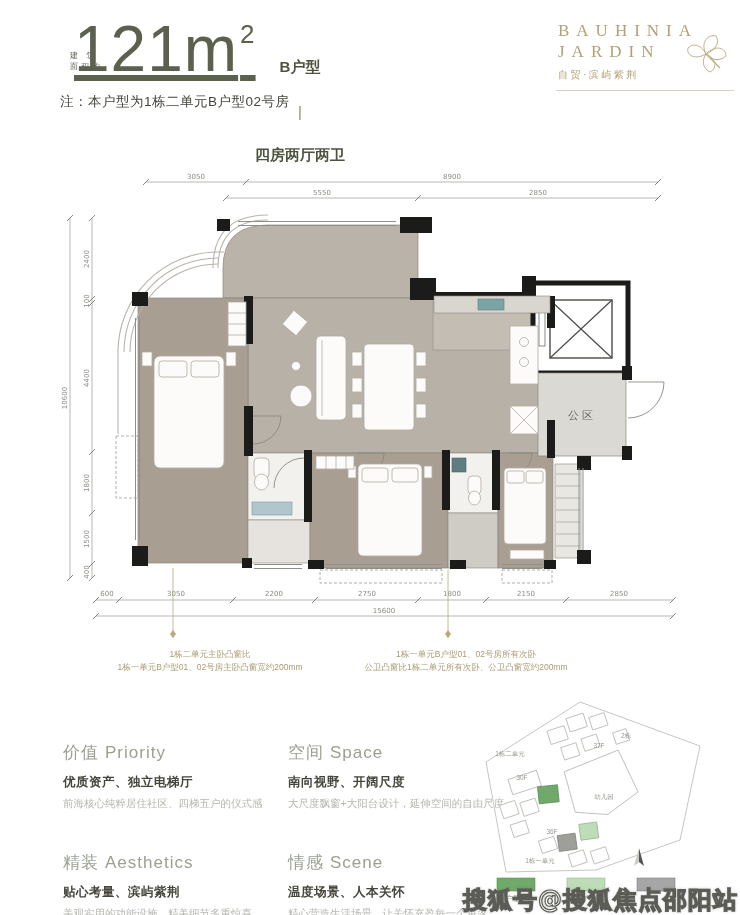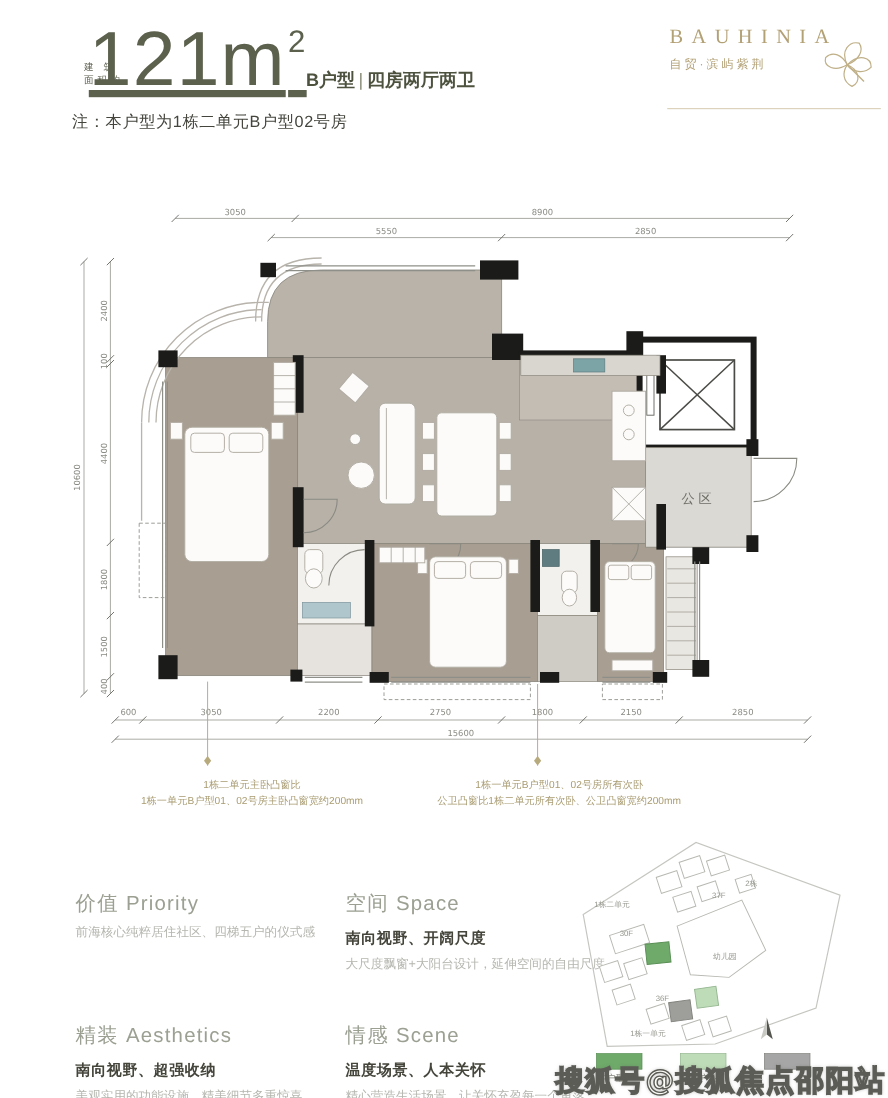--- a/index.html
+++ b/index.html
@@ -6,21 +6,21 @@
   #page{position:relative;width:740px;height:915px;background:#ffffff;overflow:hidden;
         font-family:"Liberation Sans","DejaVu Sans",sans-serif;}
 
   
   .area-label{position:absolute;left:70px;top:50px;color:#5d6150;font-size:8px;
               line-height:11px;letter-spacing:3px;width:40px;}
   .area-num{position:absolute;left:74px;top:12px;color:#5c614e;font-size:64px;
             font-weight:400;letter-spacing:1px;text-decoration:underline;}
   .area-num sup{font-size:26px;vertical-align:28px;margin-left:2px;}
   .unit-line{position:absolute;left:255px;top:58px;color:#4d523f;font-size:15px;
-             font-weight:bold;display:flex;gap:3px;align-items:center;}
+             font-weight:bold;display:flex;gap:26px;align-items:center;flex-direction:column;}
   .unit-line .div{color:#8a8d77;font-weight:400;}
   .note-line{position:absolute;left:60px;top:93px;color:#45453e;font-size:13.5px;letter-spacing:.5px;}
 
   .logo{position:absolute;left:558px;top:20px;width:170px;color:#b3a176;}
   .logo .en{font-family:"Liberation Serif","DejaVu Serif",serif;font-size:17px;
             letter-spacing:7px;line-height:21px;}
   .logo .cn{font-size:10px;letter-spacing:2.5px;margin-top:6px;color:#b3a176;}
   .logo-flower{position:absolute;left:124px;top:12px;}
   .logo-rule{position:absolute;left:556px;top:90px;width:178px;height:1px;background:#ddd3bc;}
 
@@ -74,20 +74,21 @@
   <div class="area-num"><span>121m</span><sup>2</sup></div>
 
   <div class="unit-line">
     <span>B户型</span>
     <span class="div">|</span>
     <span>四房两厅两卫</span>
   </div>
 
   <div class="logo">
     <div class="en">BAUHINIA</div>
+    <div class="en">JARDIN</div>
     <div class="cn">自贸·滨屿紫荆</div>
     <svg class="logo-flower" width="48" height="44" viewBox="0 0 48 44">
       <g fill="none" stroke="#c0b088" stroke-width="1">
         <path d="M24,22 C18,10 26,2 34,4 C38,10 34,18 24,22 Z"></path>
         <path d="M24,22 C34,12 44,16 44,24 C38,30 28,28 24,22 Z"></path>
         <path d="M24,22 C34,26 36,36 28,40 C20,36 20,28 24,22 Z"></path>
         <path d="M24,22 C14,28 4,24 6,16 C12,10 20,14 24,22 Z"></path>
         <path d="M24,22 L38,36" stroke-width="1.2"></path>
       </g>
     </svg>
@@ -283,30 +284,31 @@
       <text class="annot" x="152" y="489">1栋二单元主卧凸窗比</text>
       <text class="annot" x="152" y="502">1栋一单元B户型01、02号房主卧凸窗宽约200mm</text>
       <text class="annot" x="408" y="489">1栋一单元B户型01、02号房所有次卧</text>
       <text class="annot" x="408" y="502">公卫凸窗比1栋二单元所有次卧、公卫凸窗宽约200mm</text>
     </g>
   </svg>
 
   <div class="features">
     <div>
       <div class="f-title"><span>价值</span><span class="en">Priority</span></div>
+      <div class="f-head">优质资产、独立电梯厅</div>
       <div class="f-body">前海核心纯粹居住社区、四梯五户的仪式感</div>
     </div>
     <div>
       <div class="f-title"><span>空间</span><span class="en">Space</span></div>
       <div class="f-head">南向视野、开阔尺度</div>
       <div class="f-body">大尺度飘窗+大阳台设计，延伸空间的自由尺度</div>
     </div>
     <div>
       <div class="f-title"><span>精装</span><span class="en">Aesthetics</span></div>
-      <div class="f-head">南向视野、超强收纳</div>
+      <div class="f-head">贴心考量、滨屿紫荆</div>
       <div class="f-body">美观实用的功能设施，精美细节多重惊喜</div>
     </div>
     <div>
       <div class="f-title"><span>情感</span><span class="en">Scene</span></div>
       <div class="f-head">温度场景、人本关怀</div>
       <div class="f-body">精心营造生活场景，让关怀充盈每一个角落</div>
     </div>
   </div>
 
   <svg class="siteplan" width="244" height="205" viewBox="0 0 244 205">

